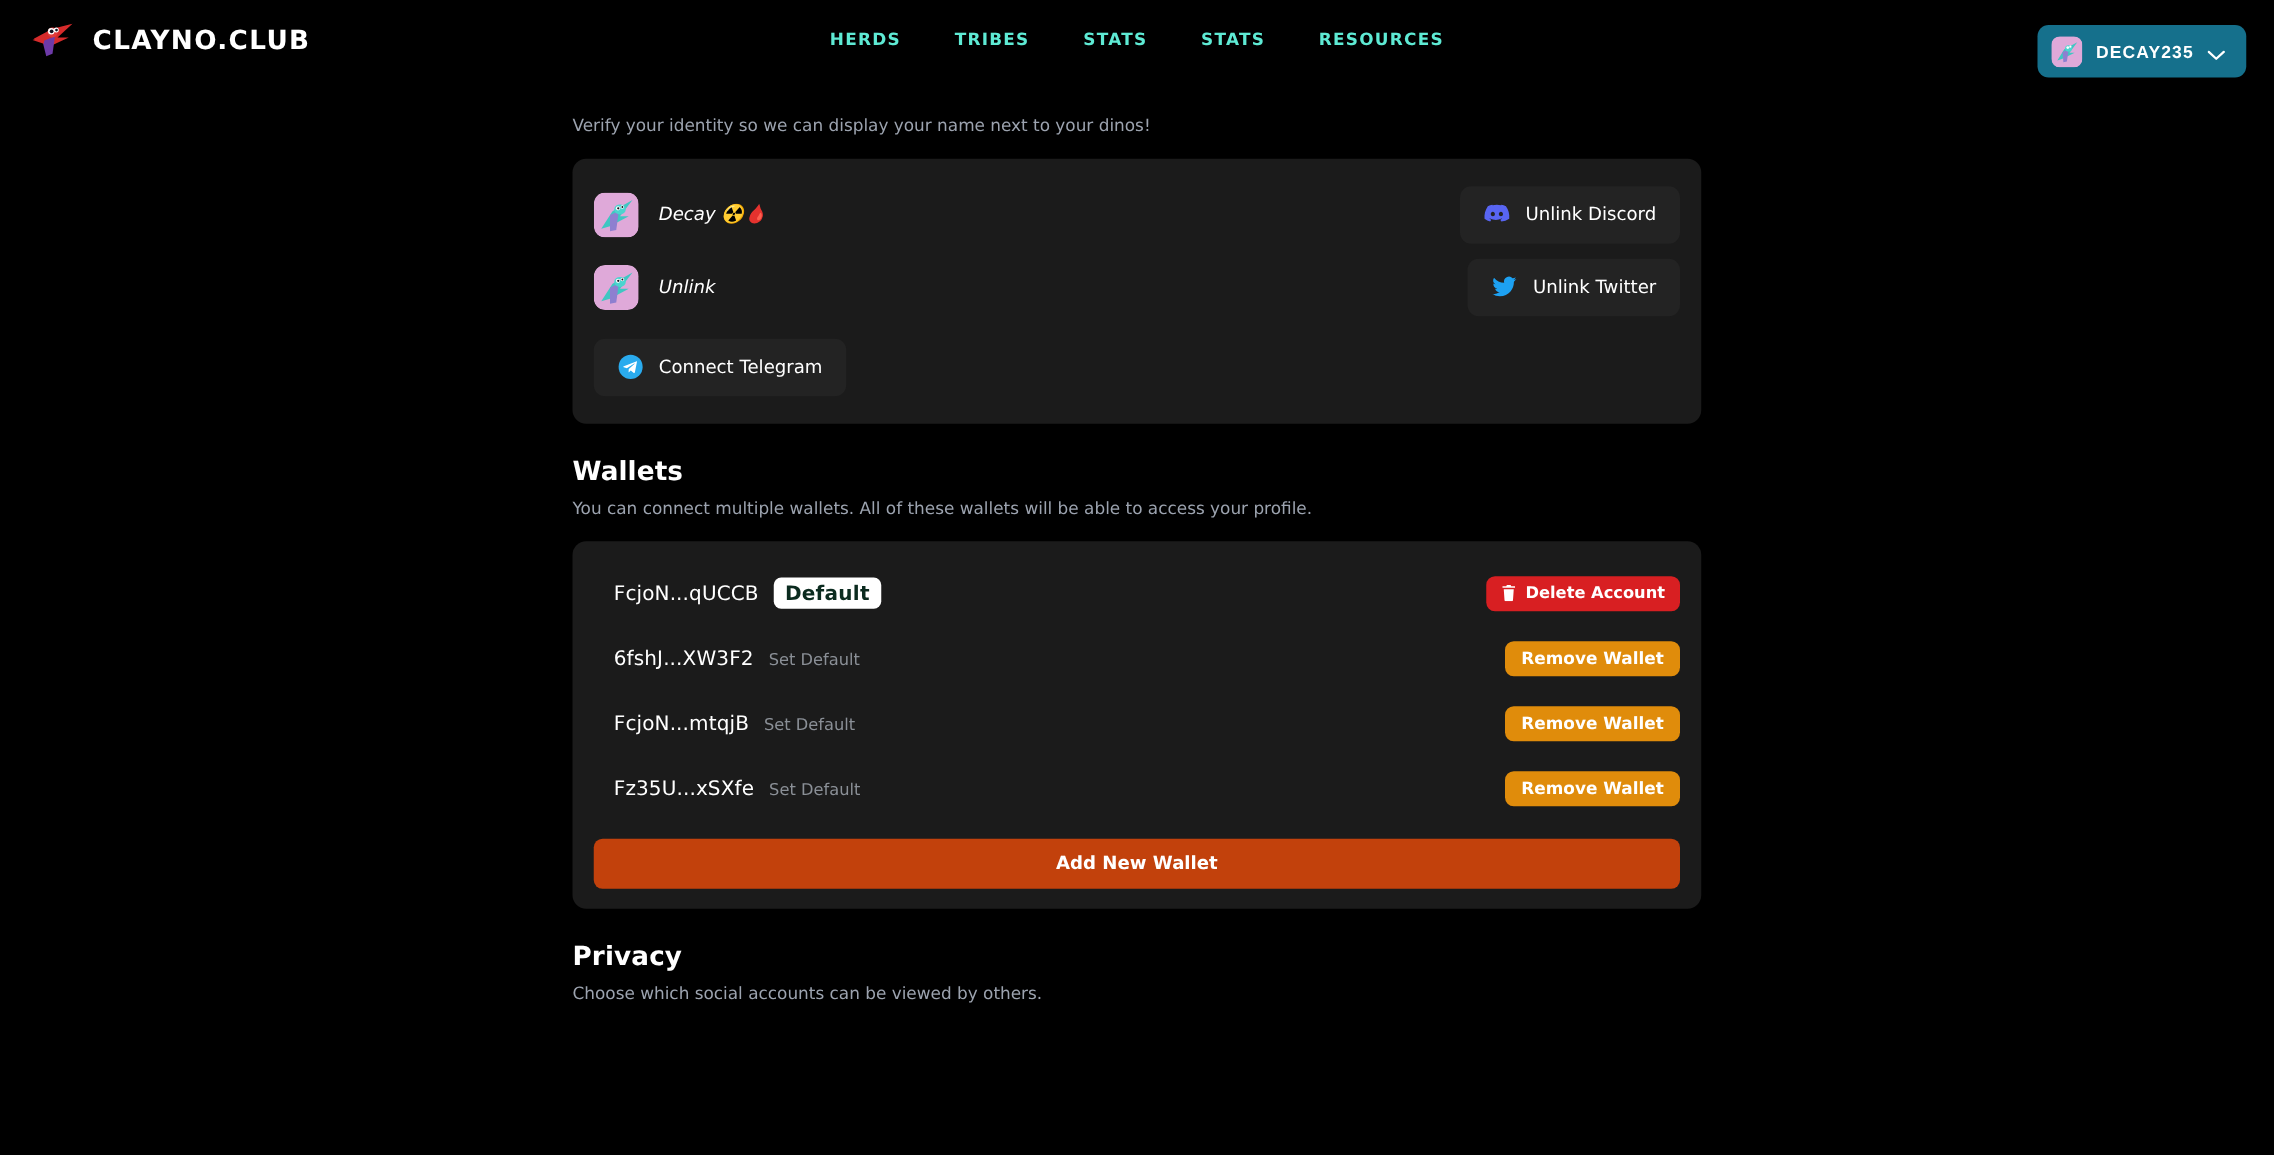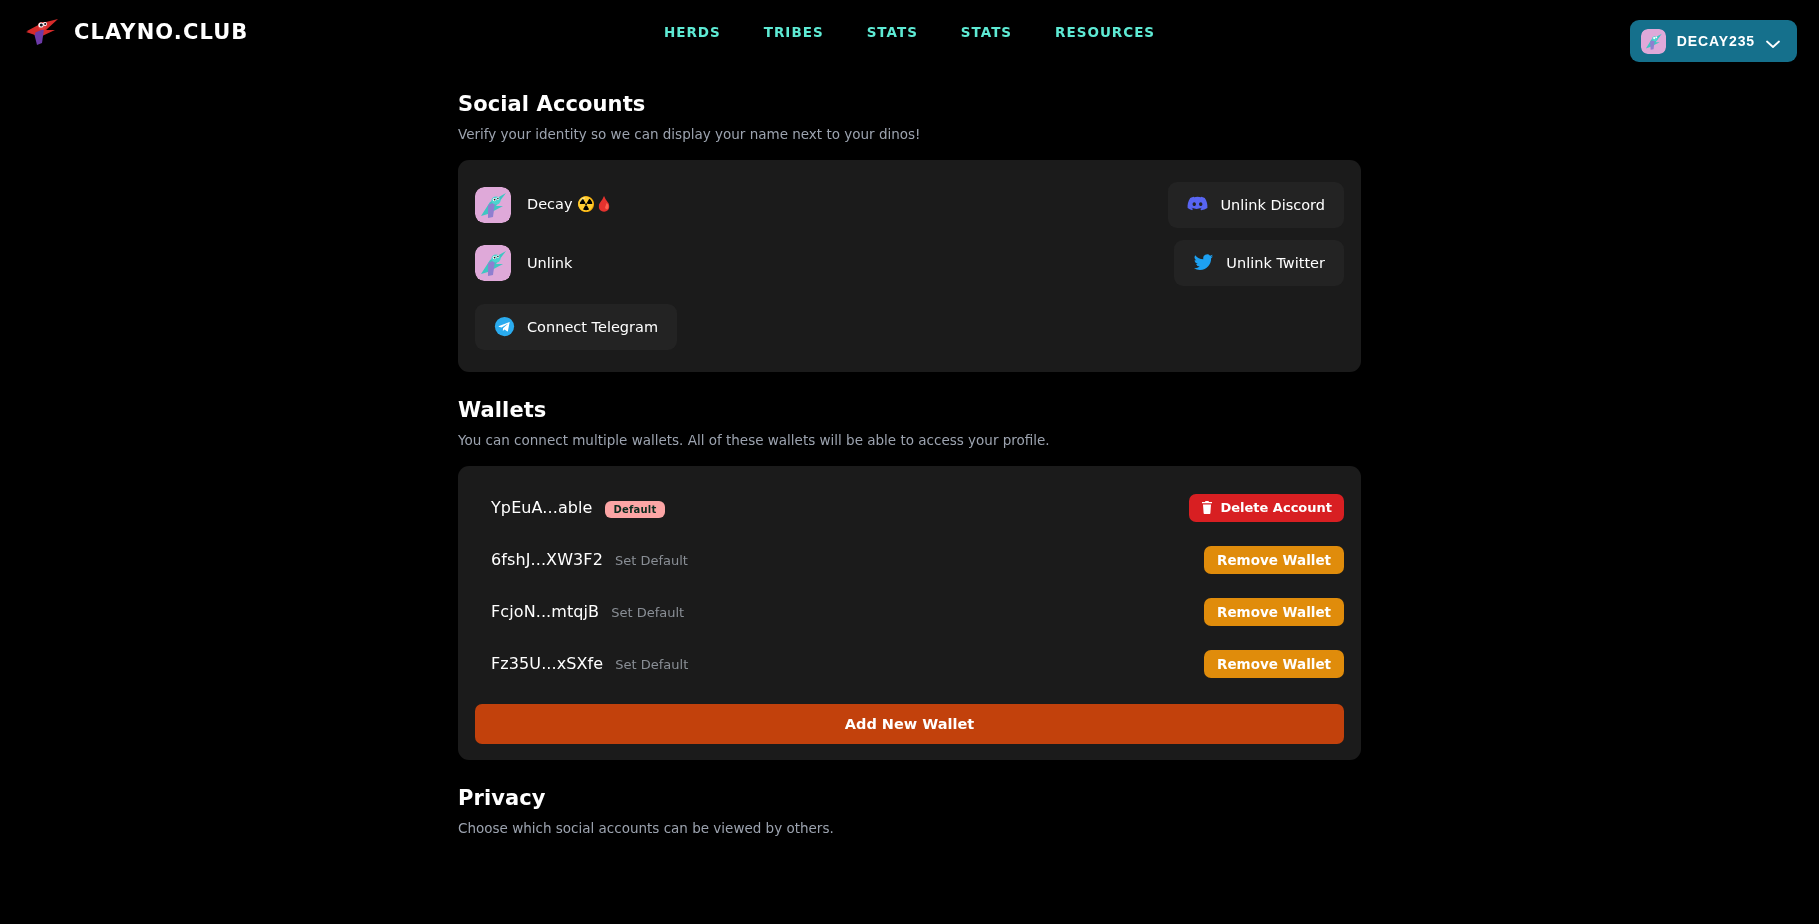--- a/index.html
+++ b/index.html
@@ -136,20 +136,21 @@
   .social-avatar {
     width: 36px; height: 36px;
     border-radius: 9px;
     overflow: hidden;
     flex: 0 0 auto;
     display: block;
   }
   .social-username {
     color: #ffffff;
     font-size: 14.5px;
+    font-style: italic;
   }
 
   .social-action {
     display: inline-flex;
     align-items: center;
     gap: 12px;
     background: #232323;
     border: none;
     border-radius: 9px;
     height: 46px;
@@ -176,23 +177,23 @@
     align-items: baseline;
     gap: 12px;
     padding-left: 16px;
   }
   .wallet-addr {
     color: #ffffff;
     font-size: 16px;
     letter-spacing: 0.1px;
   }
   .badge-default {
-    background: #fca5a5;
+    background: #ffffff;
     color: #0b2b1f;
-    font-size: 10px;
+    font-size: 16px;
     font-weight: 700;
     border-radius: 6px;
     padding: 3px 9px;
     letter-spacing: 0.2px;
   }
   .set-default {
     color: #8a8f96;
     font-size: 13px;
     cursor: pointer;
   }
@@ -318,21 +319,20 @@
         <path d="M1 1.5 L7 7 L13 1.5" stroke="#ffffff" stroke-width="1.8" fill="none" stroke-linecap="round" stroke-linejoin="round"></path>
       </svg>
     </span>
   </button>
 </div>
 
 <div class="page">
   <div class="container">
 
     <section class="section">
-      <h2 class="section-title">Social Accounts</h2>
       <p class="section-desc">Verify your identity so we can display your name next to your dinos!</p>
 
       <div class="card">
 
         <div class="social-row">
           <div class="social-identity">
             <span class="social-avatar">
               <svg viewBox="0 0 36 36" width="36" height="36" xmlns="http://www.w3.org/2000/svg">
                 <rect width="36" height="36" rx="9" fill="#dfa9d9"></rect>
                 <path d="M6 29 L15 15 L31 6 L21 19 L28 19 L13 27 Z" fill="#3fc6c2"></path>
@@ -398,21 +398,21 @@
     </section>
 
     <section class="section">
       <h2 class="section-title">Wallets</h2>
       <p class="section-desc">You can connect multiple wallets. All of these wallets will be able to access your profile.</p>
 
       <div class="card">
 
         <div class="wallet-row">
           <div class="wallet-left">
-            <span class="wallet-addr">YpEuA...able</span>
+            <span class="wallet-addr">FcjoN...qUCCB</span>
             <span class="badge-default">Default</span>
           </div>
           <button class="btn btn-danger">
             <span class="trash">
               <svg viewBox="0 0 12 13" width="12" height="13" xmlns="http://www.w3.org/2000/svg">
                 <path fill="#ffffff" d="M4.5 0h3l.5.9H11v1.3H1V.9h3L4.5 0ZM2 3.4h8l-.6 8.5c0 .6-.5 1.1-1.1 1.1H3.7c-.6 0-1.1-.5-1.1-1.1L2 3.4Z"></path>
               </svg>
             </span>
             <span>Delete Account</span>
           </button>

